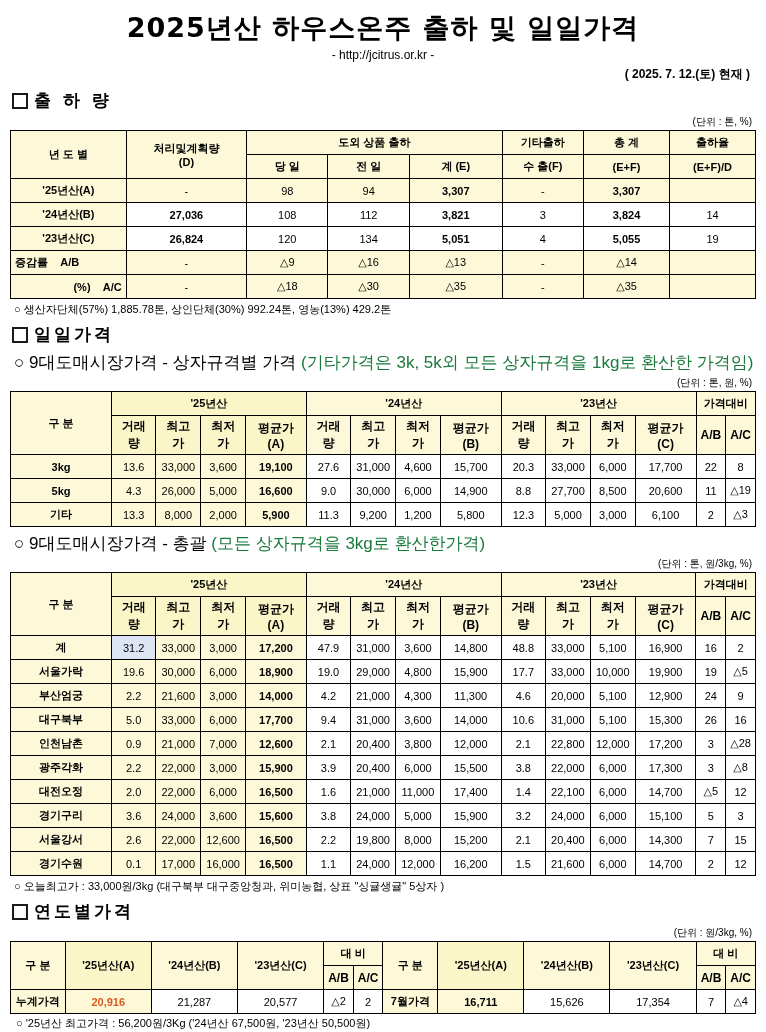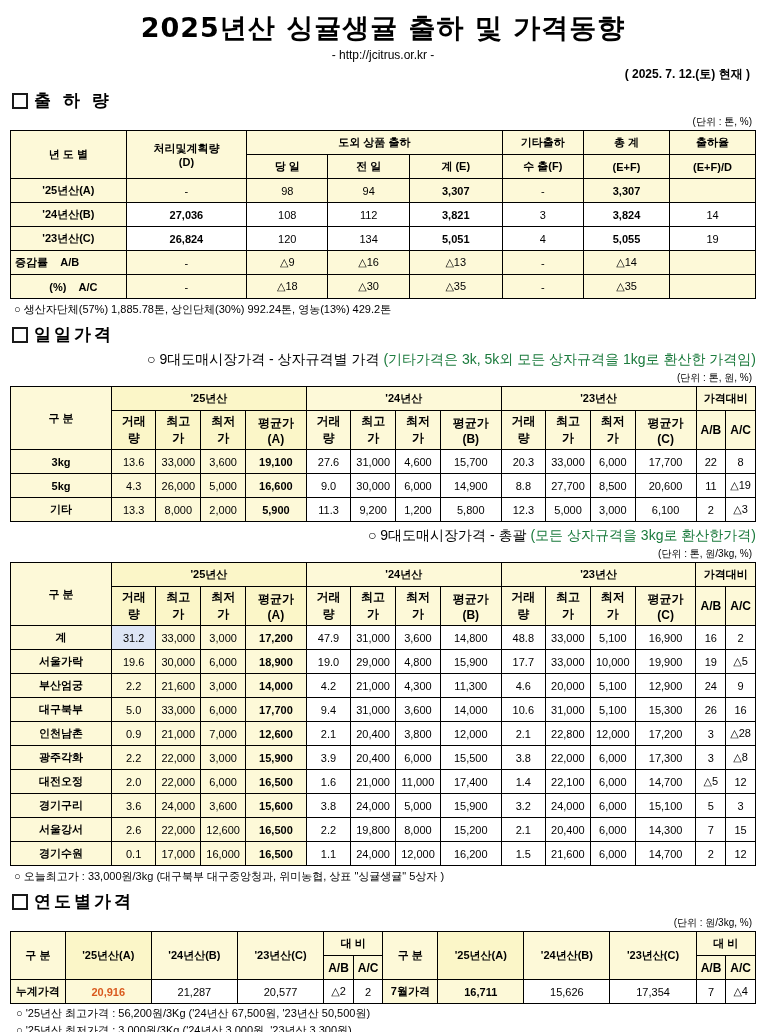--- a/index.html
+++ b/index.html
@@ -98,43 +98,42 @@
   .note {
     font-size: 11px;
     margin: 3px 0 0 4px;
   }
   .note-red {
     color: #e8403a;
     font-size: 11px;
     margin: 2px 0 0 4px;
   }
   .sub-head {
-    font-size: 14px;
+    font-size: 17px;
     margin: 5px 0 2px 4px;
-    text-align: right;
   }
   .green { color: #1a7a3c; }
   .footer {
     text-align: right;
     font-size: 11px;
     margin: 10px 6px 2px 0;
   }
   .foot-note {
     font-size: 11px;
     margin: 2px 0 0 6px;
   }
   .orange { color: #d95a1e; font-weight: bold; }
   .cell-tall td { height: 19px; }
 </style>
 </head>
 <body>
 
 <div class="page">
 
-  <div class="doc-title">2025년산 싱귤생귤 출하 및 가격동향</div>
+  <div class="doc-title">2025년산 하우스온주 출하 및 일일가격</div>
   <div class="doc-url">- http://jcitrus.or.kr -</div>
   <div class="doc-date">( 2025. 7. 12.(토) 현재 )</div>
 
   <div class="section-head">
     <span class="section-marker"></span>
     <span class="section-title">출 하 량</span>
   </div>
   <div class="unit-note">(단위 : 톤, %)</div>
 
   <table>
@@ -194,21 +193,21 @@
       </td>
       <td>-</td>
       <td>△9</td>
       <td>△16</td>
       <td>△13</td>
       <td>-</td>
       <td>△14</td>
       <td></td>
     </tr>
     <tr class="hl-row-yellow cell-tall">
-      <td class="bold" style="text-align:center;padding-left:14px">
+      <td class="bold" style="text-align:right;padding-left:14px">
         <span>(%)</span>
         &nbsp;&nbsp;&nbsp;<span>A/C</span>
       </td>
       <td>-</td>
       <td>△18</td>
       <td>△30</td>
       <td>△35</td>
       <td>-</td>
       <td>△35</td>
       <td></td>

